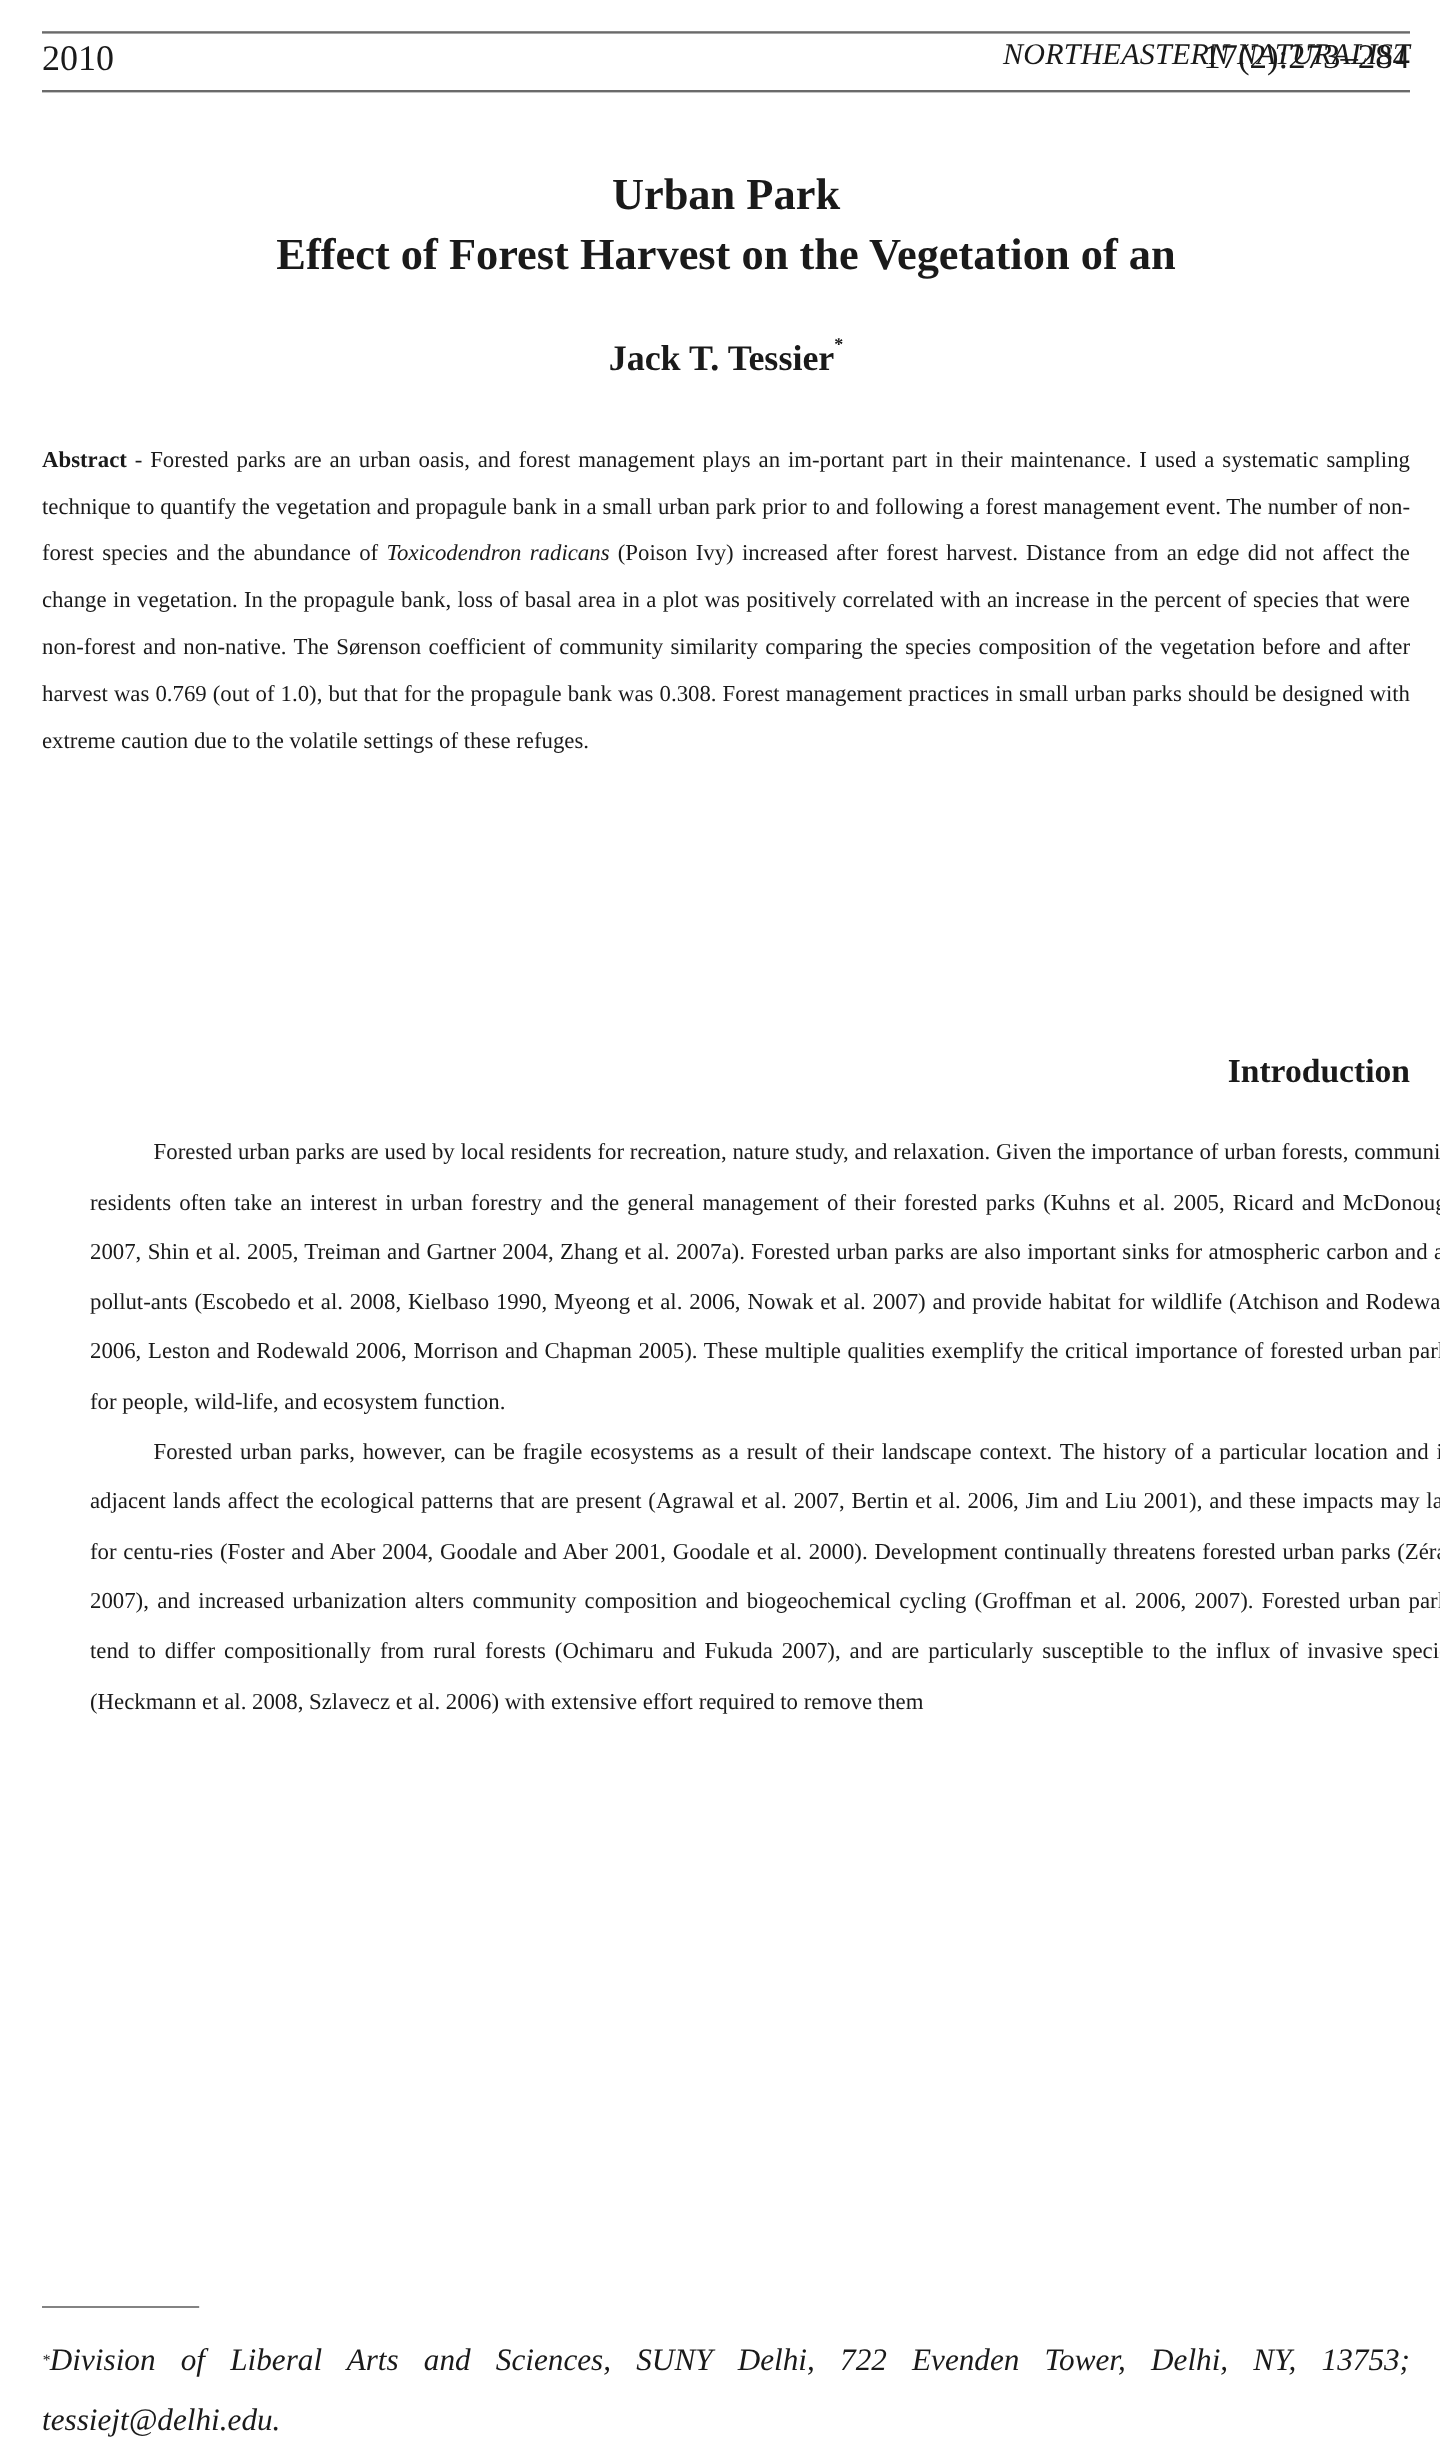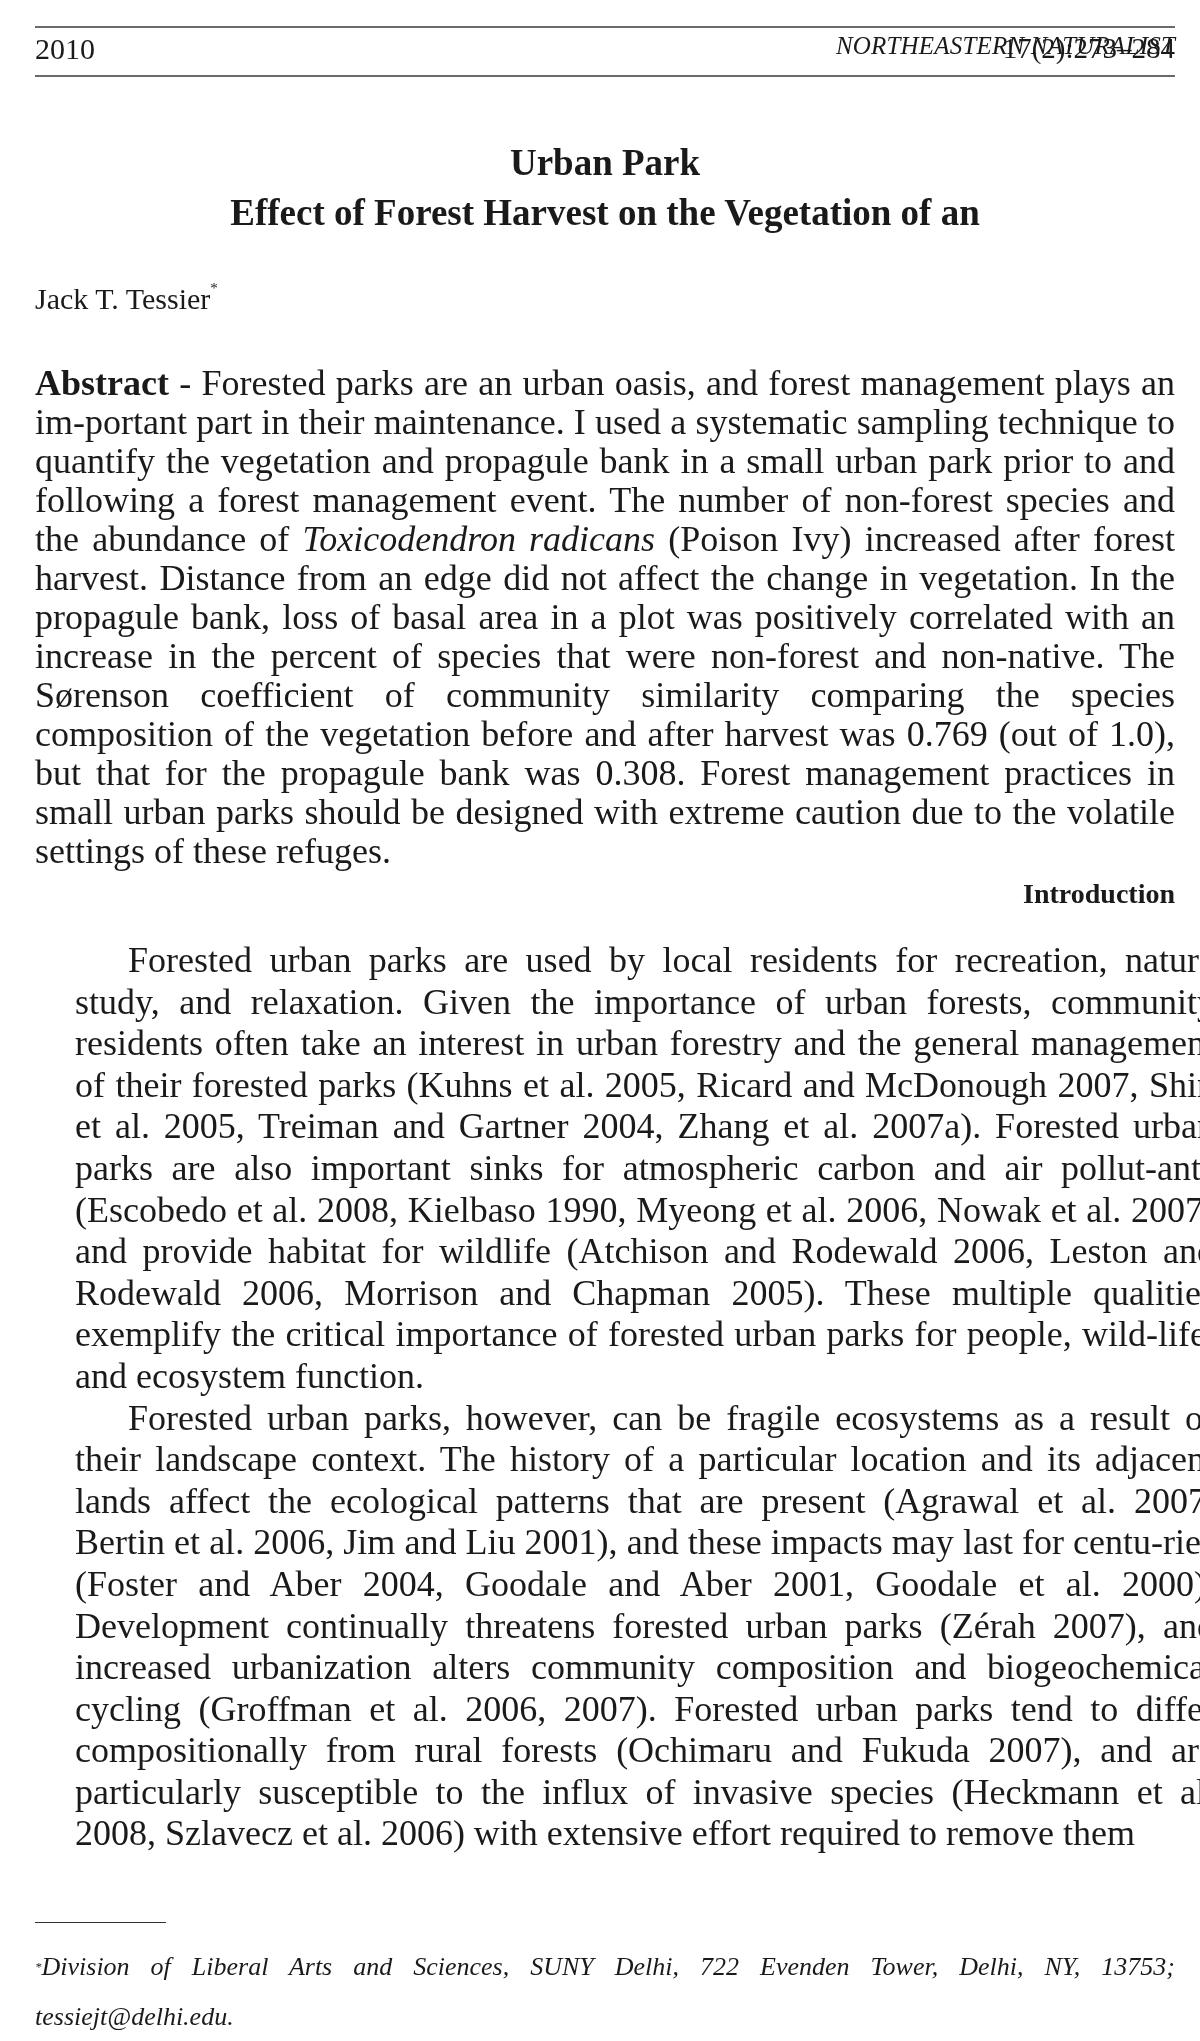--- a/index.html
+++ b/index.html
@@ -44,29 +44,31 @@
       text-align: center;
       font-weight: bold;
       font-size: 37px;
       line-height: 50px;
     }
     .author {
       position: absolute;
       top: 282px;
       left: 0;
       width: 1140px;
+      text-align: center;
       font-size: 30px;
+      font-weight: bold;
     }
     .author sup { font-size: 15px; vertical-align: top; position: relative; top: -2px; }
 
     .abstract, .intro-body, .footnote {
       position: absolute;
       left: 0;
       width: 1140px;
-      font-size: 36px;
+      font-size: 19px;
       line-height: 39px;
       text-align: justify;
       hyphens: manual;
     }
     .abstract { top: 364px; }
     .abstract .lead { font-weight: bold; }
     .abstract i { font-style: italic; }
 
     .section-heading {
       position: absolute;

